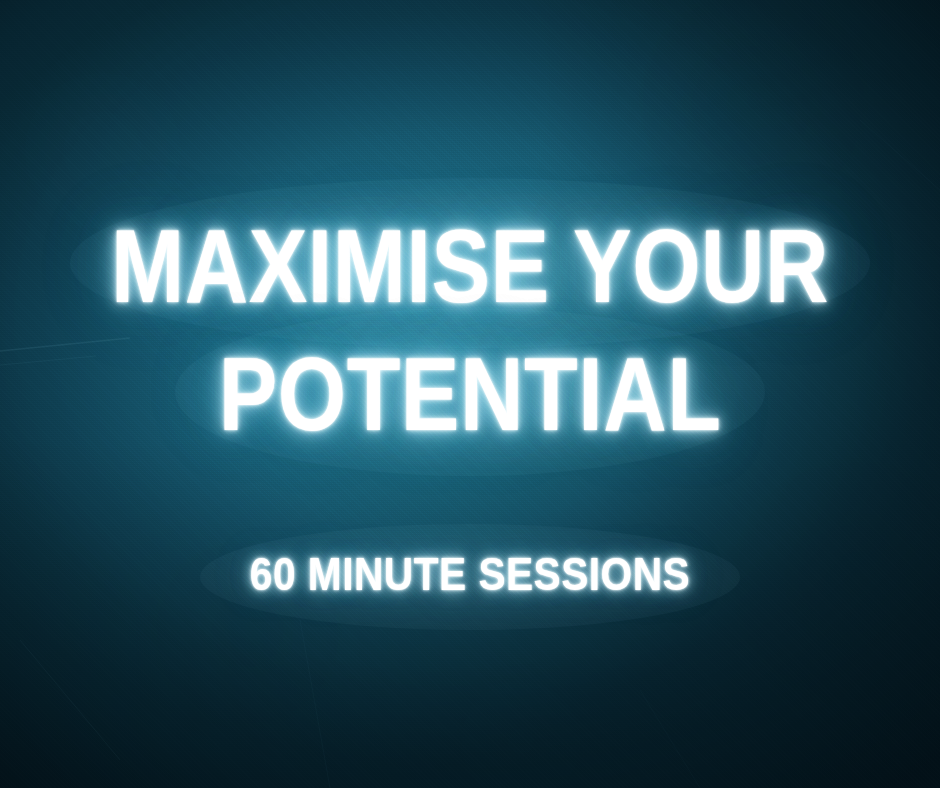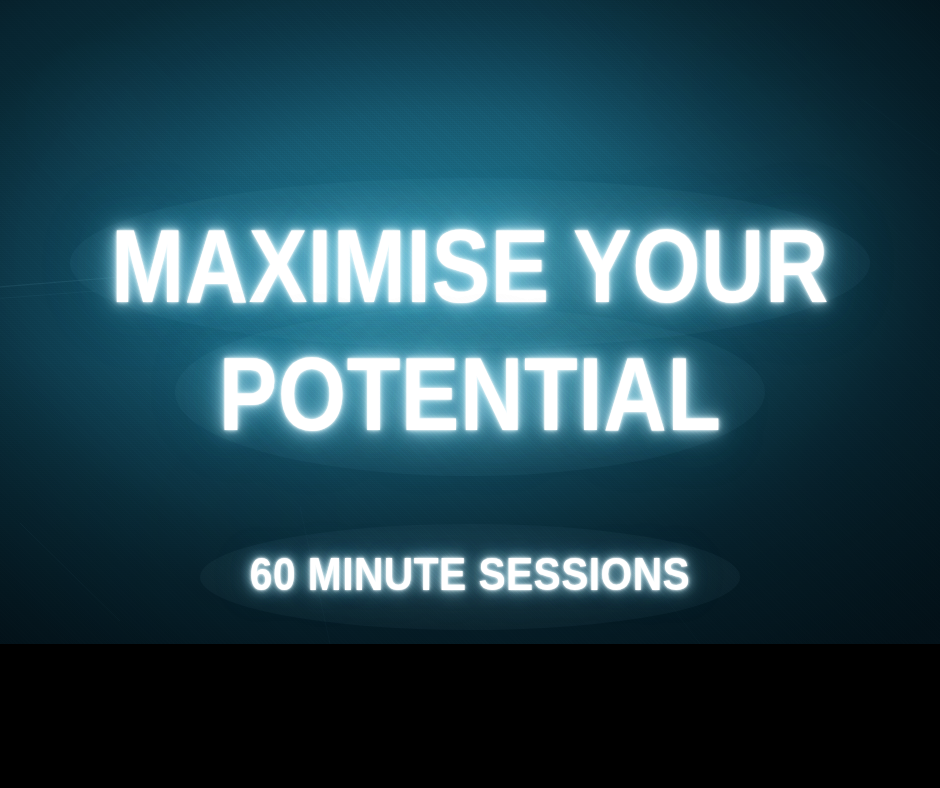--- a/index.html
+++ b/index.html
@@ -4,21 +4,21 @@
 <style>
   html, body {
     margin: 0;
     padding: 0;
     background: #000;
   }
 
   #poster {
     position: relative;
     width: 940px;
-    height: 644px;
+    height: 788px;
     overflow: hidden;
     font-family: "Liberation Sans", sans-serif;
     background-color: #a16207;
     isolation: isolate;
   }
 
   
 
   
   .bg-base {

